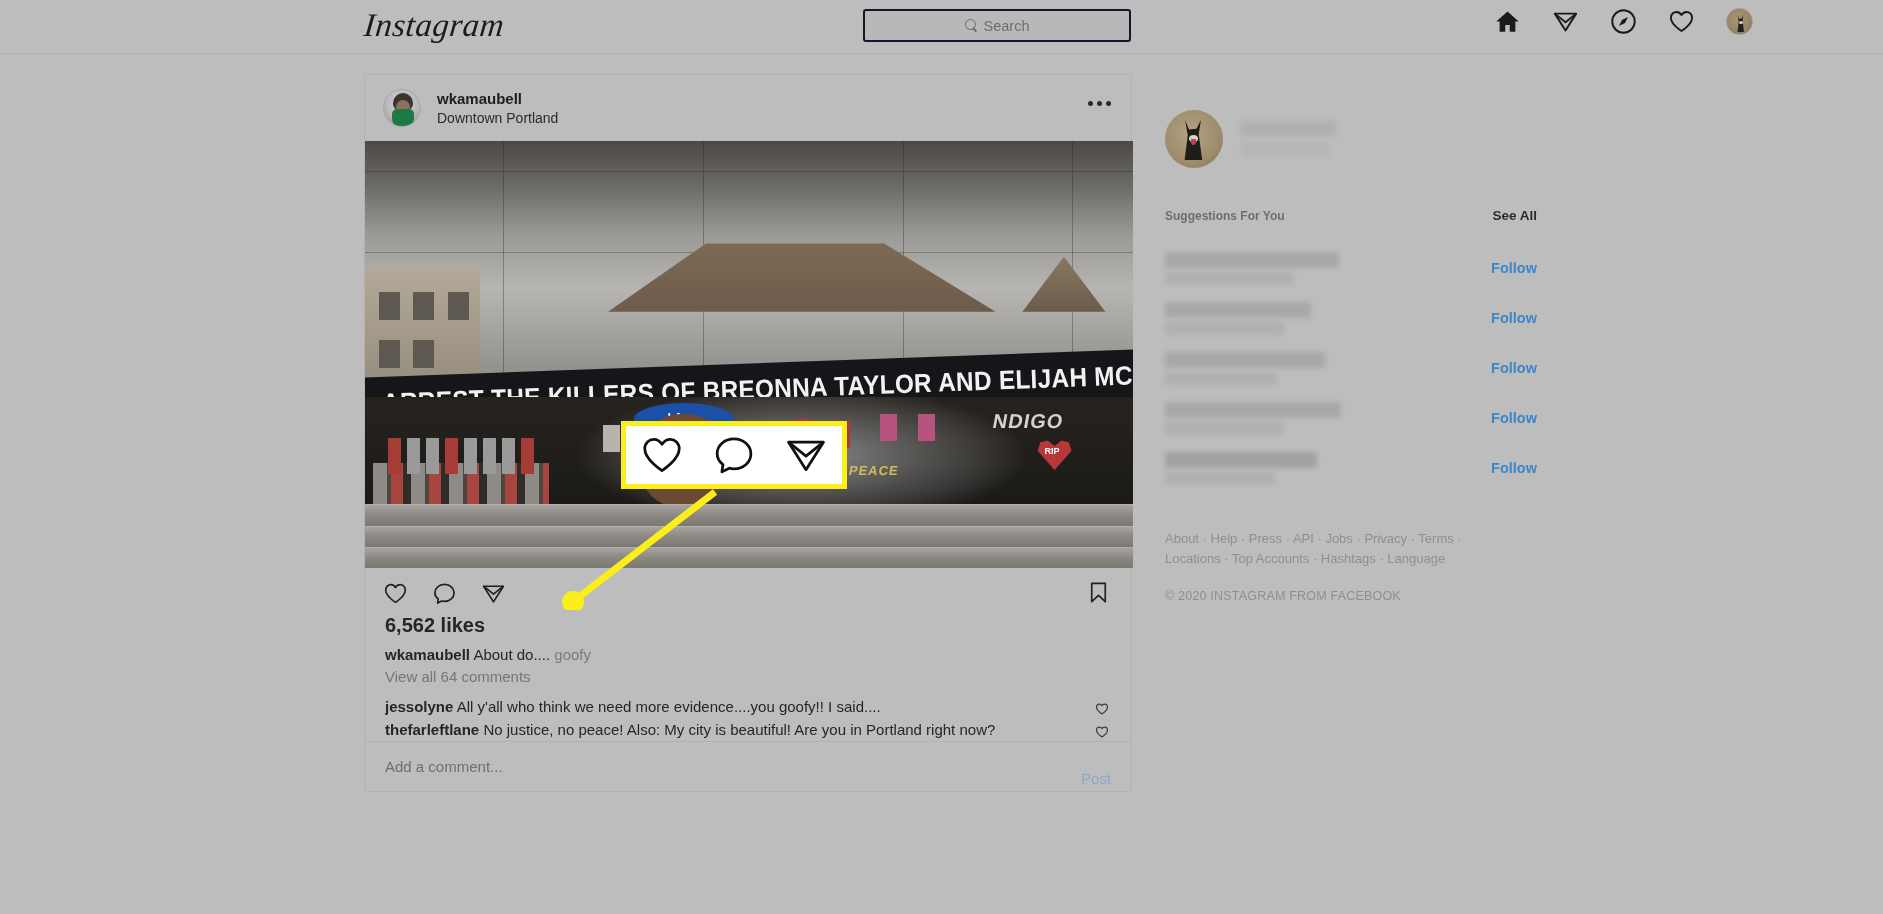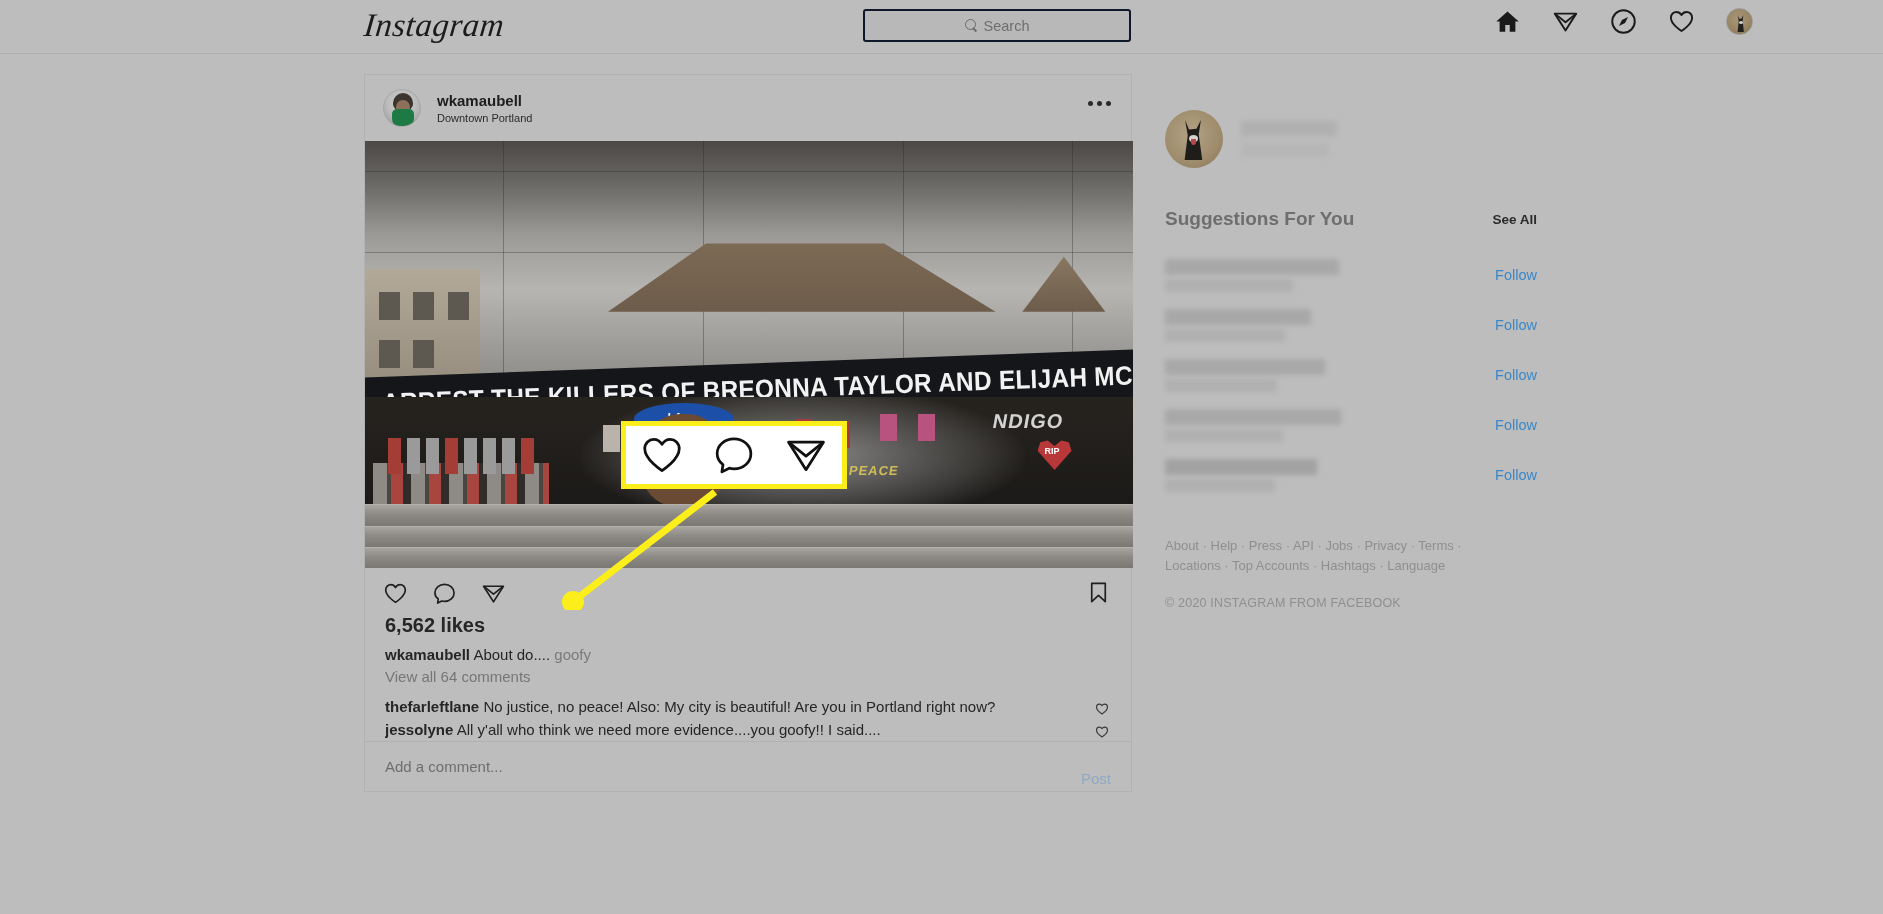--- a/index.html
+++ b/index.html
@@ -92,21 +92,21 @@
   .post-avatar .face {
     position: absolute; left: 12px; top: 10px; width: 14px; height: 15px;
     background: #8d705c; border-radius: 7px;
   }
   .post-avatar .mask {
     position: absolute; left: 8px; top: 19px; width: 22px; height: 19px;
     background: #1e7a44; border-radius: 5px 5px 9px 9px;
   }
   .post-meta { margin-left: 16px; line-height: 1.32; }
   .post-user { font-weight: 700; font-size: 15px; color: #1d1d1d; }
-  .post-loc { font-size: 11px; color: #2b2b2b; }
+  .post-loc { font-size: 14px; color: #2b2b2b; }
   .post-more {
     position: absolute; right: 20px; top: 26px;
     display: flex; gap: 4px; align-items: center;
   }
   .post-more span { width: 5px; height: 5px; border-radius: 50%; background: #2a2a2a; display: block; }
 
   
   .photo {
     position: relative; width: 768px; height: 427px; overflow: hidden;
     background: #7c7c7c;
@@ -271,29 +271,29 @@
     position: absolute; left: 26px; top: 29px; width: 5px; height: 6px;
     background: #b7484f; border-radius: 0 0 50% 50%;
   }
   .blur { background: #b0b0b0; border-radius: 2px; filter: blur(2.4px); }
   .me-lines { display: flex; flex-direction: column; gap: 7px; }
 
   .sugg-head {
     margin-top: 40px; display: flex; align-items: center;
     justify-content: space-between; width: 372px;
   }
-  .sugg-title { font-size: 19px; font-weight: 700; color: #6e6e6e; }
+  .sugg-title { font-size: 12px; font-weight: 700; color: #6e6e6e; }
   .see-all { font-size: 13.5px; font-weight: 700; color: #2b2b2b; }
   .sugg-list { margin-top: 20px; width: 372px; }
   .sugg-row {
     height: 50px; display: flex; align-items: center;
     justify-content: space-between;
   }
   .sugg-blurs { display: flex; flex-direction: column; gap: 4px; }
-  .follow { color: #3b87c8; font-size: 14.5px; font-weight: 400; }
+  .follow { color: #3b87c8; font-size: 14.5px; font-weight: 700; }
 
   .footer { margin-top: 36px; width: 330px; }
   .footer-links {
     font-size: 13px; color: #8f8f8f; line-height: 1.55;
   }
   .footer-copy { margin-top: 20px; font-size: 12.5px; color: #8f8f8f; letter-spacing: .2px; }
 
   
   .callout {
     position: absolute; left: 621px; top: 421px;
@@ -459,31 +459,31 @@
       <div class="caption">
         <b>wkamaubell</b>
         <span>About do....</span>
         <span class="more">goofy</span>
       </div>
 
       <div class="viewall">View all 64 comments</div>
 
       <div class="comments">
         <div class="comment">
-          <b>thefarleftlane</b>
-          <span>No justice, no peace! Also: My city is beautiful! Are you in Portland right now?</span>
+          <b>jessolyne</b>
+          <span>All y'all who think we need more evidence....you goofy!! I said....</span>
           <span class="chearts">
             <svg width="14" height="14" viewBox="0 0 24 24">
                 <path d="M12 20.5 C12 20.5 2.6 14.6 2.6 8.6 C2.6 5.6 4.9 3.5 7.5 3.5 C9.4 3.5 11 4.6 12 6.2 C13 4.6 14.6 3.5 16.5 3.5 C19.1 3.5 21.4 5.6 21.4 8.6 C21.4 14.6 12 20.5 12 20.5 Z" fill="none" stroke="#3a3a3a" stroke-width="2" stroke-linejoin="round"></path>
               </svg>
           </span>
         </div>
         <div class="comment">
-          <b>jessolyne</b>
-          <span>All y'all who think we need more evidence....you goofy!! I said....</span>
+          <b>thefarleftlane</b>
+          <span>No justice, no peace! Also: My city is beautiful! Are you in Portland right now?</span>
           <span class="chearts">
             <svg width="14" height="14" viewBox="0 0 24 24">
                 <path d="M12 20.5 C12 20.5 2.6 14.6 2.6 8.6 C2.6 5.6 4.9 3.5 7.5 3.5 C9.4 3.5 11 4.6 12 6.2 C13 4.6 14.6 3.5 16.5 3.5 C19.1 3.5 21.4 5.6 21.4 8.6 C21.4 14.6 12 20.5 12 20.5 Z" fill="none" stroke="#3a3a3a" stroke-width="2" stroke-linejoin="round"></path>
               </svg>
           </span>
         </div>
       </div>
 
 
       <div class="addcomment">

